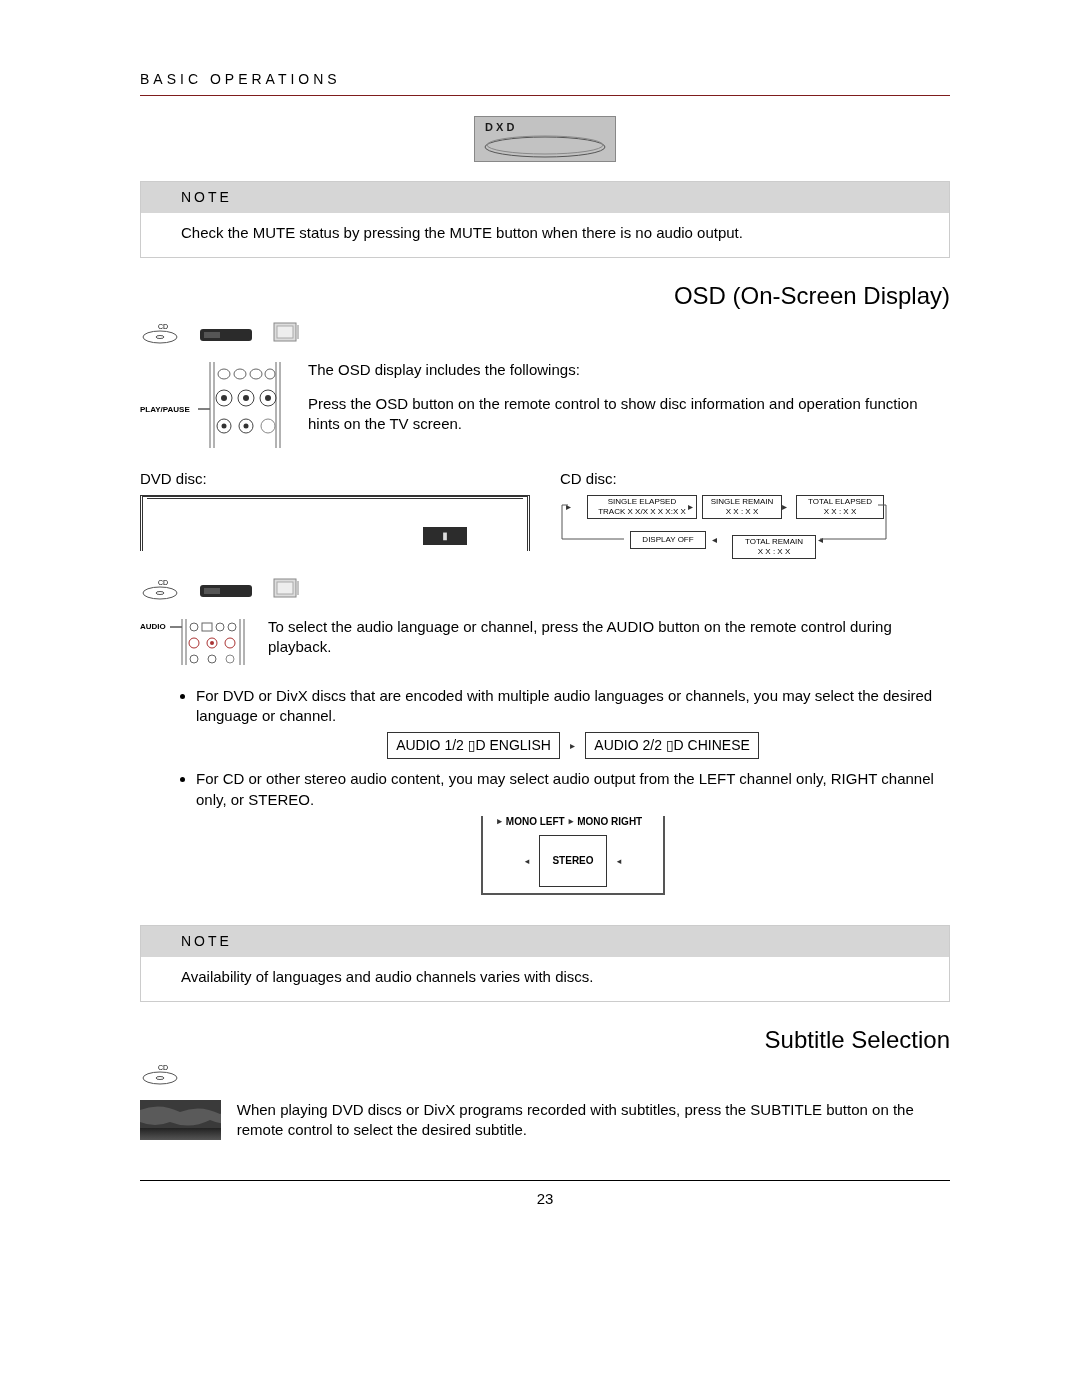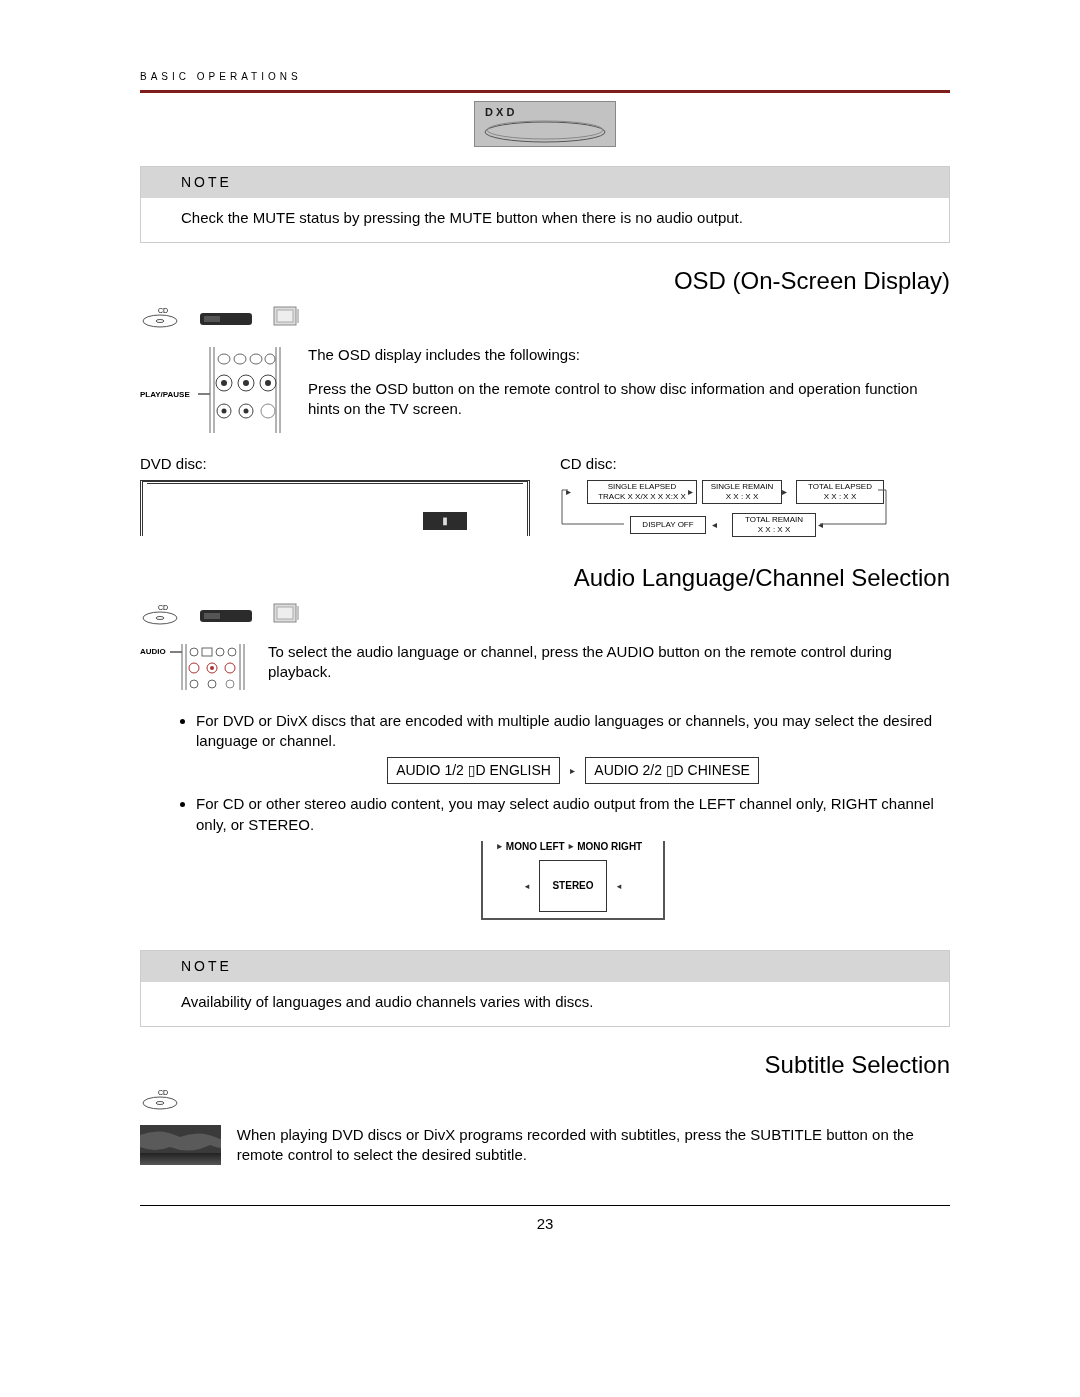--- a/index.html
+++ b/index.html
@@ -12,26 +12,26 @@
     line-height: 1.35;
   }
   .page {
     width: 1080px;
     min-height: 1397px;
     box-sizing: border-box;
     padding: 70px 130px 40px 140px;
     position: relative;
   }
   .header-line {
-    font-size: 10px;
+    font-size: 14px;
     letter-spacing: 4px;
     color: #000;
-    border-bottom: 3px solid #7f1d1d;
+    border-bottom: 1px solid #7f1d1d;
     padding-bottom: 6px;
-    margin-bottom: 8px;
+    margin-bottom: 20px;
   }
   .center { text-align: center; }
   .top-image {
     display: inline-block;
     width: 140px;
     height: 44px;
     background: #c8c8c8;
     border: 1px solid #888;
     position: relative;
     overflow: hidden;
@@ -318,35 +318,34 @@
           <span>X X : X X</span>
         </div>
         <span class="arrow-dot" style="left:222px; top:5px;">▸</span>
         <div class="osd-chip" style="left:236px; top:0; width:78px;">
           <span>TOTAL ELAPSED</span><br>
           <span>X X : X X</span>
         </div>
 
         <div class="osd-chip" style="left:70px; top:36px; width:66px; padding:3px 4px;">DISPLAY OFF</div>
         <span class="arrow-dot" style="left:152px; top:38px;">◂</span>
-        <div class="osd-chip" style="left:172px; top:33px; width:74px;">
+        <div class="osd-chip" style="left:172px; top:40px; width:74px;">
           <span>TOTAL REMAIN</span><br>
           <span>X X : X X</span>
         </div>
         <span class="arrow-dot" style="left:258px; top:38px;">◂</span>
 
         <svg style="position:absolute;left:0;top:0;" width="330" height="60">
           <polyline points="8,10 2,10 2,44 64,44" fill="none" stroke="#555"></polyline>
           <polyline points="318,10 326,10 326,44 260,44" fill="none" stroke="#555"></polyline>
         </svg>
       </div>
     </div>
   </div>
 
-  <h2 class="section">Audio Language/Channel Selection</h2>
 
   <div class="icon-row">
     <span class="disc-icon">
       <svg width="40" height="22">
         <text x="18" y="6" font-size="7">CD</text>
         <ellipse cx="20" cy="14" rx="17" ry="6" fill="none" stroke="#555"></ellipse>
         <ellipse cx="20" cy="14" rx="4" ry="1.5" fill="none" stroke="#555"></ellipse>
       </svg>
     </span>
     <span class="disc-icon">

